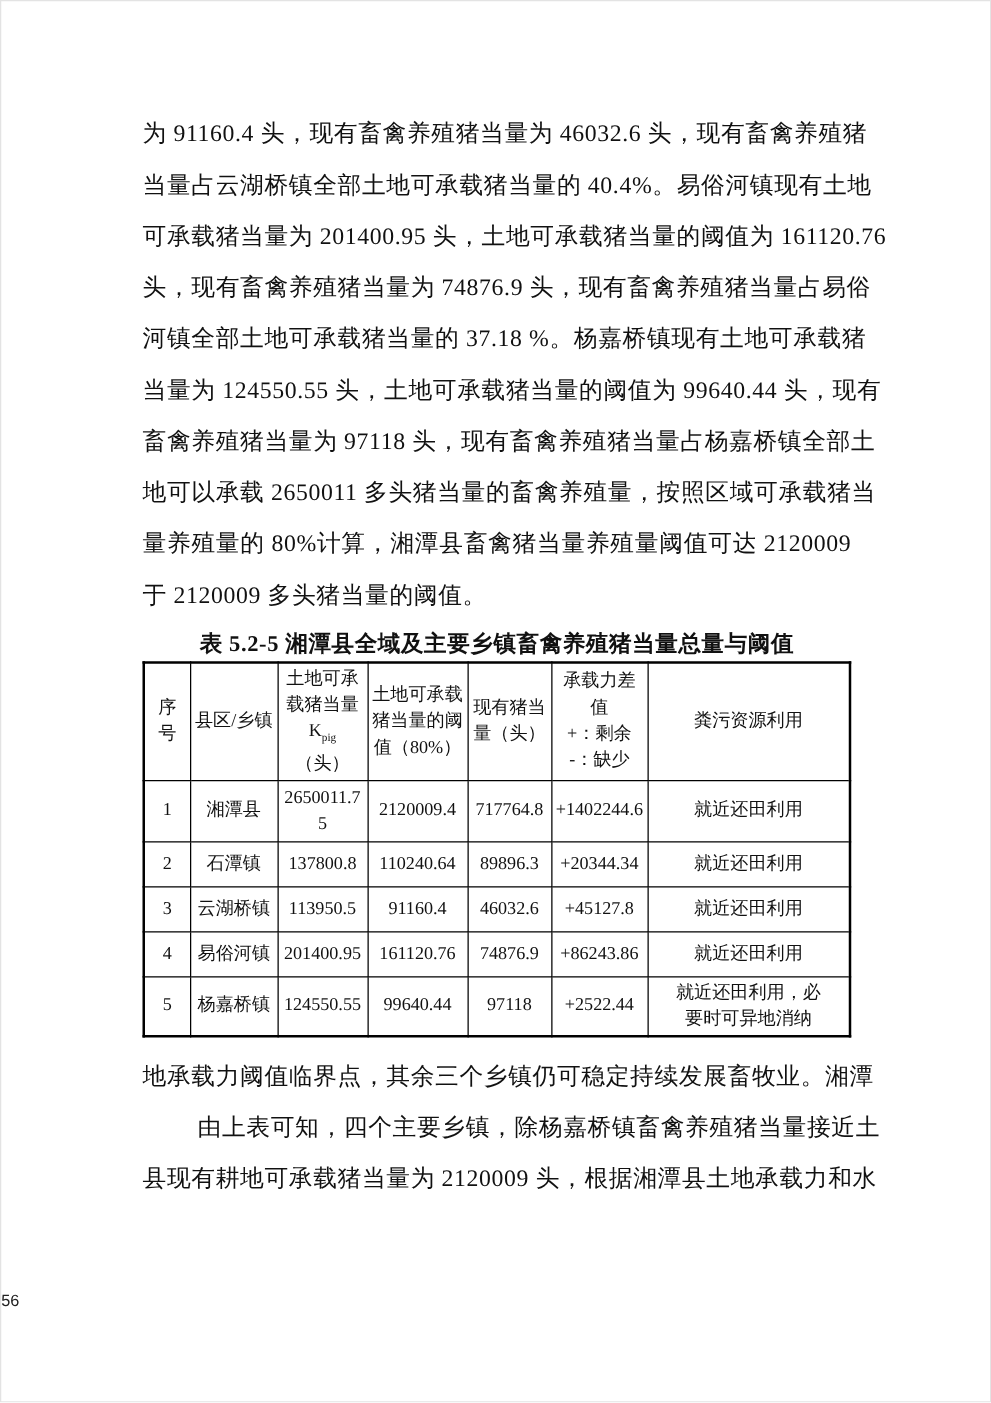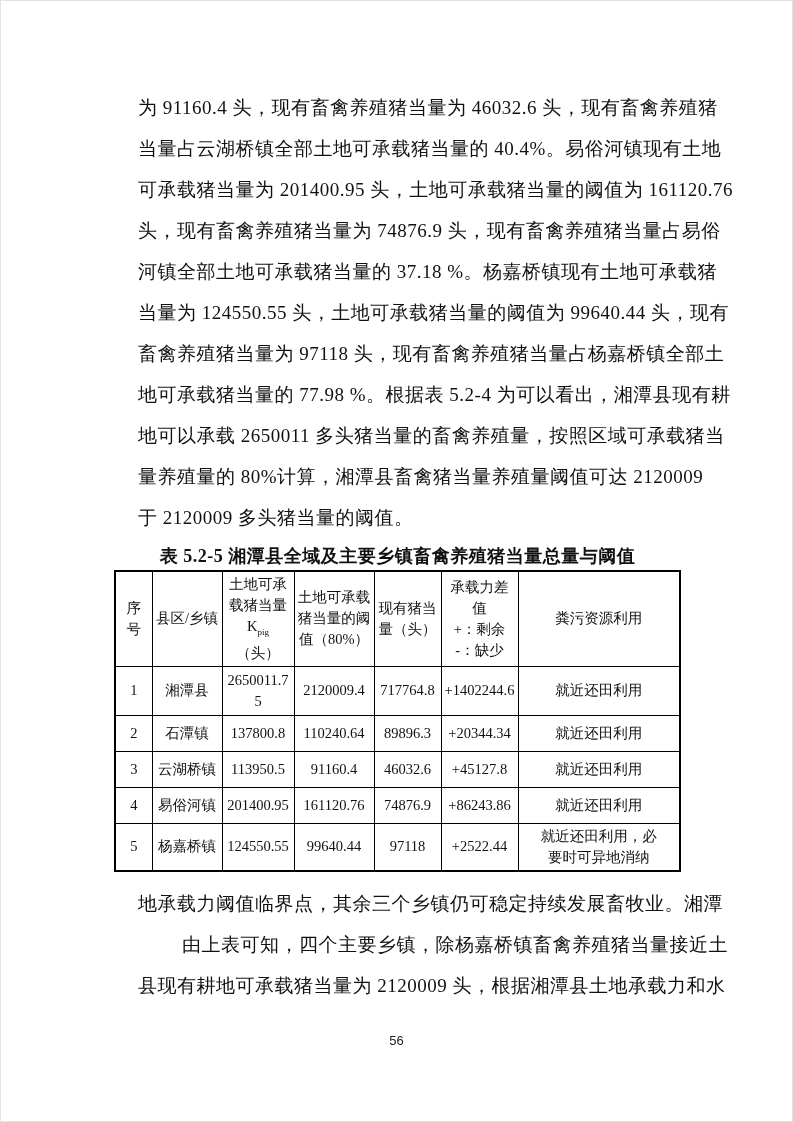--- a/index.html
+++ b/index.html
@@ -18,21 +18,20 @@
     left: 113px; top: 86px;
     width: 567px;
   }
   .bodyline {
     font-size: 19px;
     line-height: 41px;
     white-space: nowrap;
     text-align: justify;
     text-align-last: justify;
     letter-spacing: 0.5px;
-    margin-left: 24px;
   }
   .bodyline.lastline { text-align-last: left; }
   .bodyline.indent { padding-left: 44px; }
   .caption {
     margin-top: 6px;
     font-size: 18px;
     font-weight: bold;
     text-align: center;
     line-height: 24px;
     letter-spacing: 0.5px;
@@ -61,41 +60,40 @@
   table.cap-table tbody tr:nth-child(3) { height: 36px; }
   table.cap-table tbody tr:nth-child(4) { height: 36px; }
   table.cap-table tbody tr:nth-child(5) { height: 47px; }
   .wrap { white-space: pre-line; }
   sub.ksub { font-size: 9px; margin-top: 37px; }
   .para2 { margin-top: 11px; }
   .pageno {
     position: absolute;
     left: 0; right: 0;
     top: 1032px;
-    text-align: center;
+    text-align: left;
     font-size: 13px;
     font-family: "Liberation Sans", sans-serif;
     color: #222;
   }
 </style>
 </head>
 <body>
 
 <div class="page">
   <div class="content">
 
     <div>
       <div class="bodyline">为 91160.4 头，现有畜禽养殖猪当量为 46032.6 头，现有畜禽养殖猪</div>
       <div class="bodyline">当量占云湖桥镇全部土地可承载猪当量的 40.4%。易俗河镇现有土地</div>
       <div class="bodyline">可承载猪当量为 201400.95 头，土地可承载猪当量的阈值为 161120.76</div>
       <div class="bodyline">头，现有畜禽养殖猪当量为 74876.9 头，现有畜禽养殖猪当量占易俗</div>
       <div class="bodyline">河镇全部土地可承载猪当量的 37.18 %。杨嘉桥镇现有土地可承载猪</div>
       <div class="bodyline">当量为 124550.55 头，土地可承载猪当量的阈值为 99640.44 头，现有</div>
       <div class="bodyline">畜禽养殖猪当量为 97118 头，现有畜禽养殖猪当量占杨嘉桥镇全部土</div>
-      <div class="bodyline">地可承载猪当量的 77.98 %。根据表 5.2-4 为可以看出，湘潭县现有耕</div>
       <div class="bodyline">地可以承载 2650011 多头猪当量的畜禽养殖量，按照区域可承载猪当</div>
       <div class="bodyline">量养殖量的 80%计算，湘潭县畜禽猪当量养殖量阈值可达 2120009</div>
       <div class="bodyline lastline">于 2120009 多头猪当量的阈值。</div>
     </div>
 
     <div class="caption">表 5.2-5  湘潭县全域及主要乡镇畜禽养殖猪当量总量与阈值</div>
 
     <table class="cap-table">
       <colgroup>
         <col style="width:37px">

